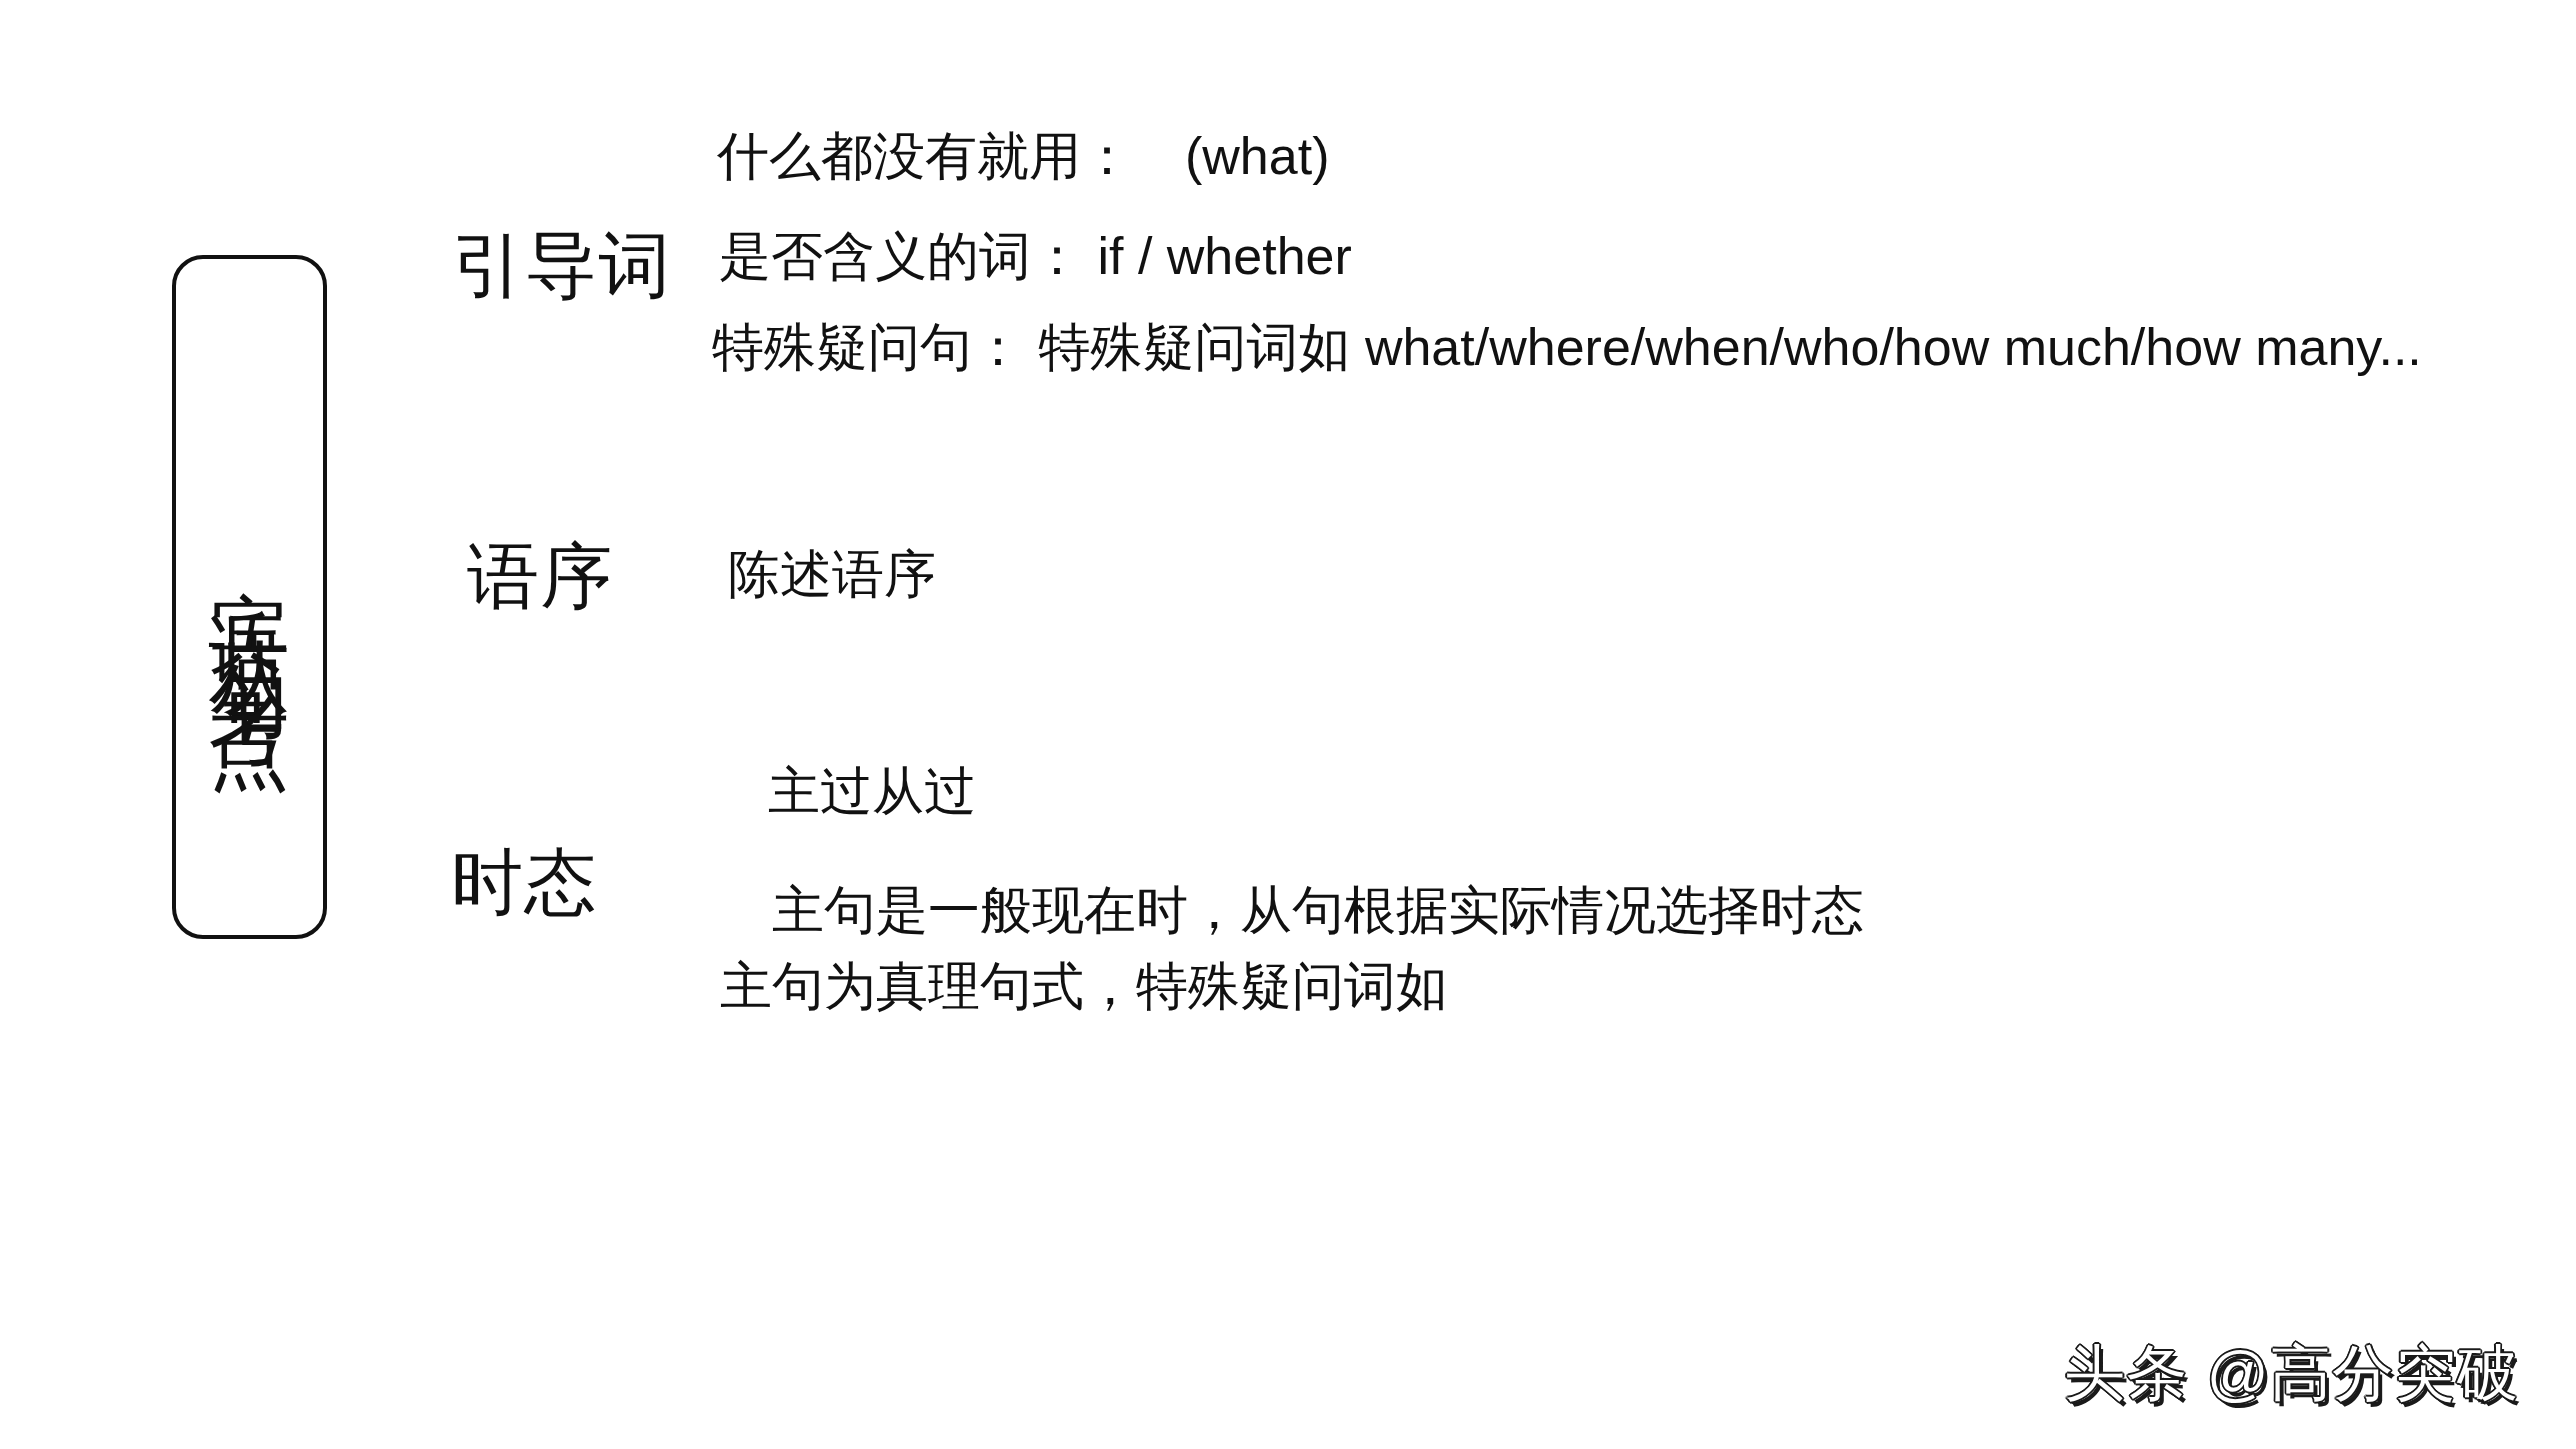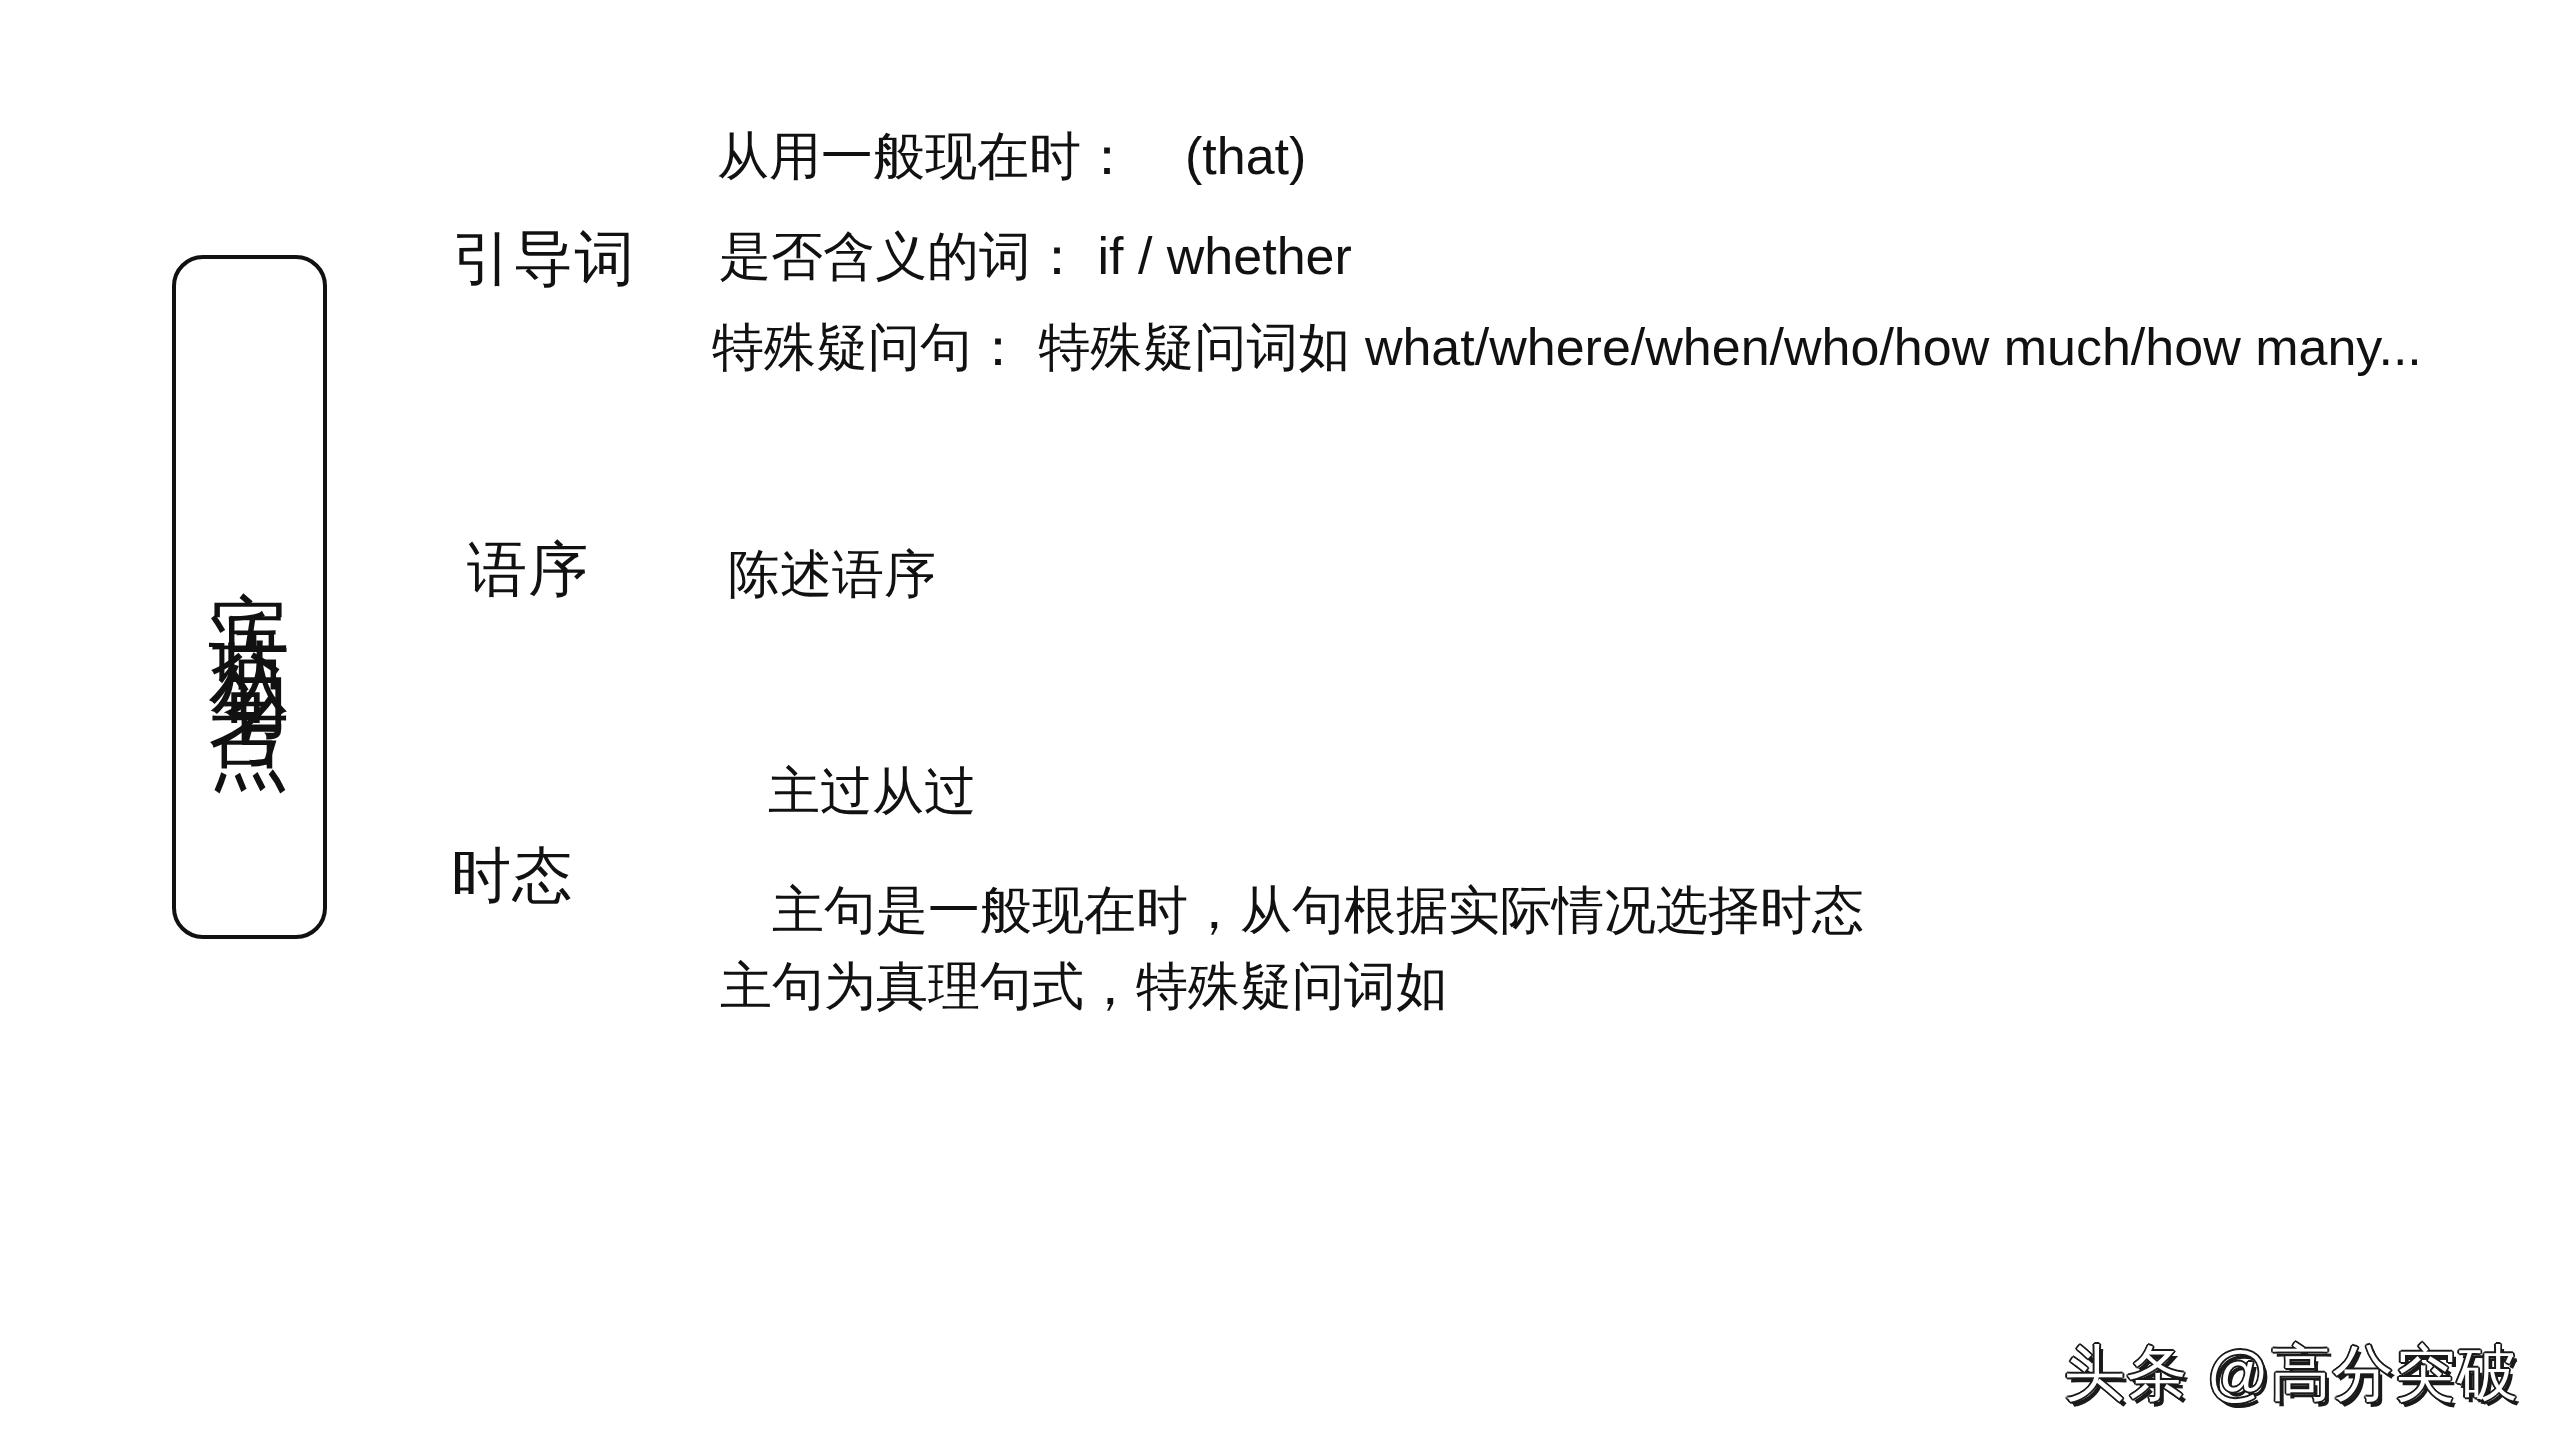--- a/index.html
+++ b/index.html
@@ -33,21 +33,21 @@
     writing-mode: vertical-rl;
     text-orientation: upright;
     font-size: 81px;
     letter-spacing: 24.5px;
     line-height: 1;
     color: #111111;
     white-space: nowrap;
   }
   .section-label {
     position: absolute;
-    font-size: 60px;
+    font-size: 72px;
     line-height: 1;
     letter-spacing: 1.3px;
     color: #111111;
     white-space: nowrap;
   }
   .detail-line {
     position: absolute;
     font-size: 52px;
     line-height: 1.1;
     color: #111111;
@@ -85,21 +85,21 @@
 </head>
 <body>
 
 <div>
 
   <div class="topic-box">
     <span class="topic-title">宾语从句考点</span>
   </div>
 
   <div class="section-label" id="label-guide">引导词</div>
-  <div class="detail-line" id="guide-line-1">从用一般现在时：　(that)</div>
+  <div class="detail-line" id="guide-line-1">什么都没有就用：　(what)</div>
   <div class="detail-line" id="guide-line-2">是否含义的词： if / whether</div>
   <div class="detail-line" id="guide-line-3">特殊疑问句： 特殊疑问词如 what/where/when/who/how much/how many...</div>
 
   <div class="section-label" id="label-order">语序</div>
   <div class="detail-line" id="order-line-1">陈述语序</div>
 
   <div class="section-label" id="label-tense">时态</div>
   <div class="detail-line" id="tense-line-1">主过从过</div>
   <div class="detail-line" id="tense-line-2">主句是一般现在时，从句根据实际情况选择时态</div>
   <div class="detail-line" id="tense-line-3">主句为真理句式，特殊疑问词如</div>

